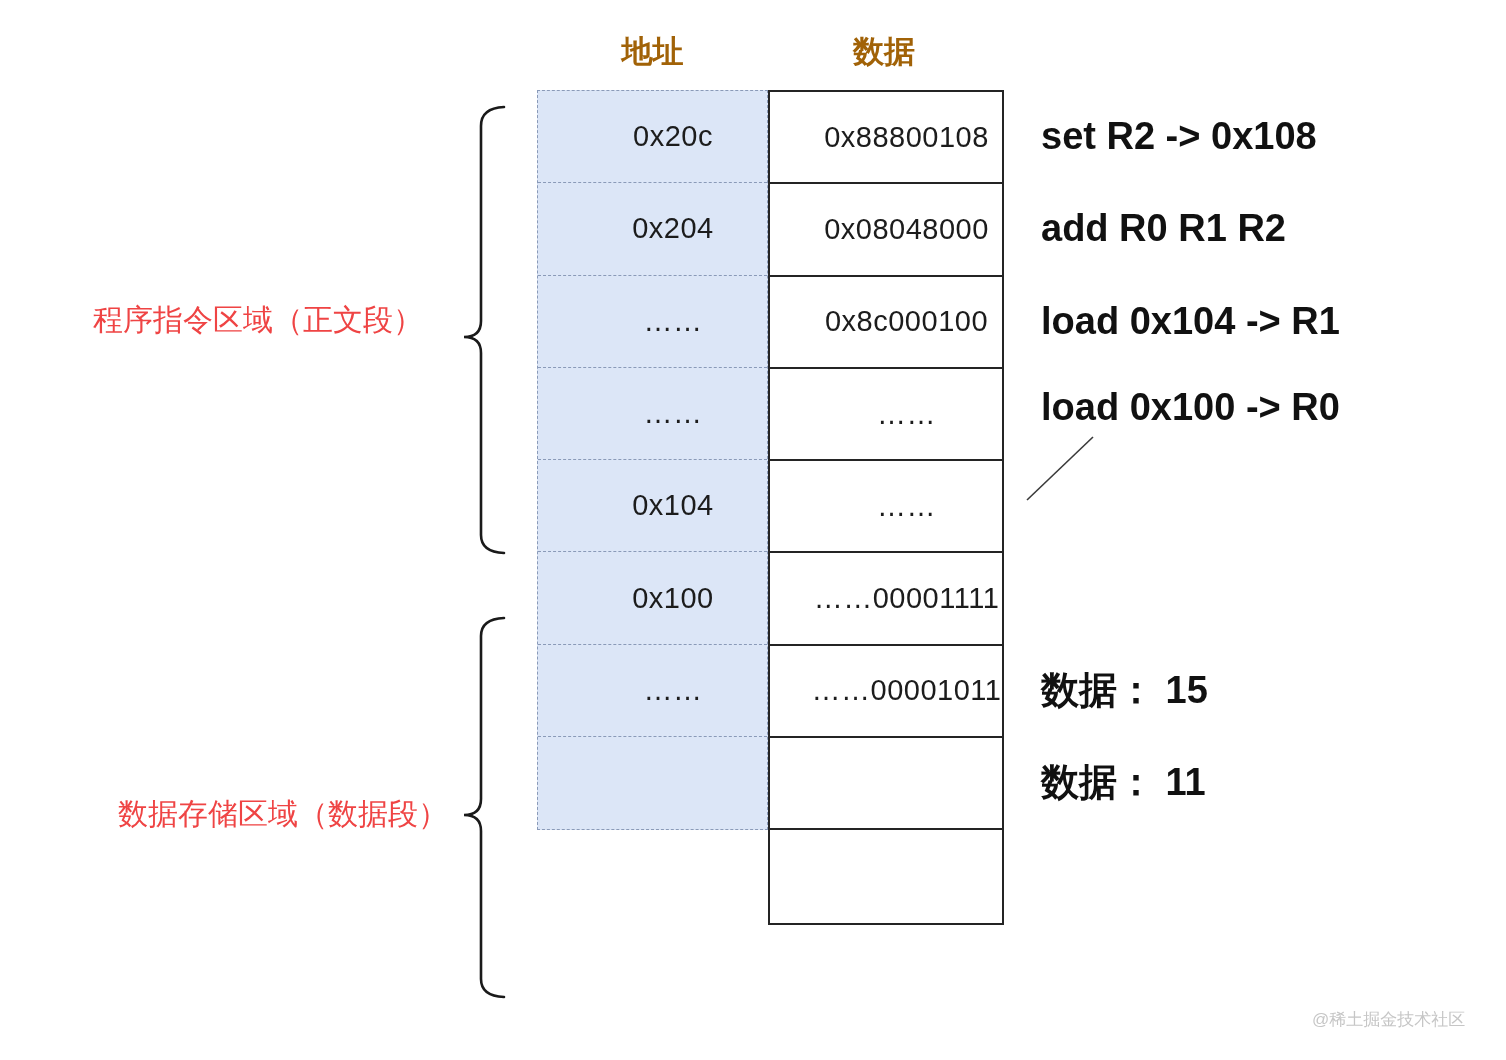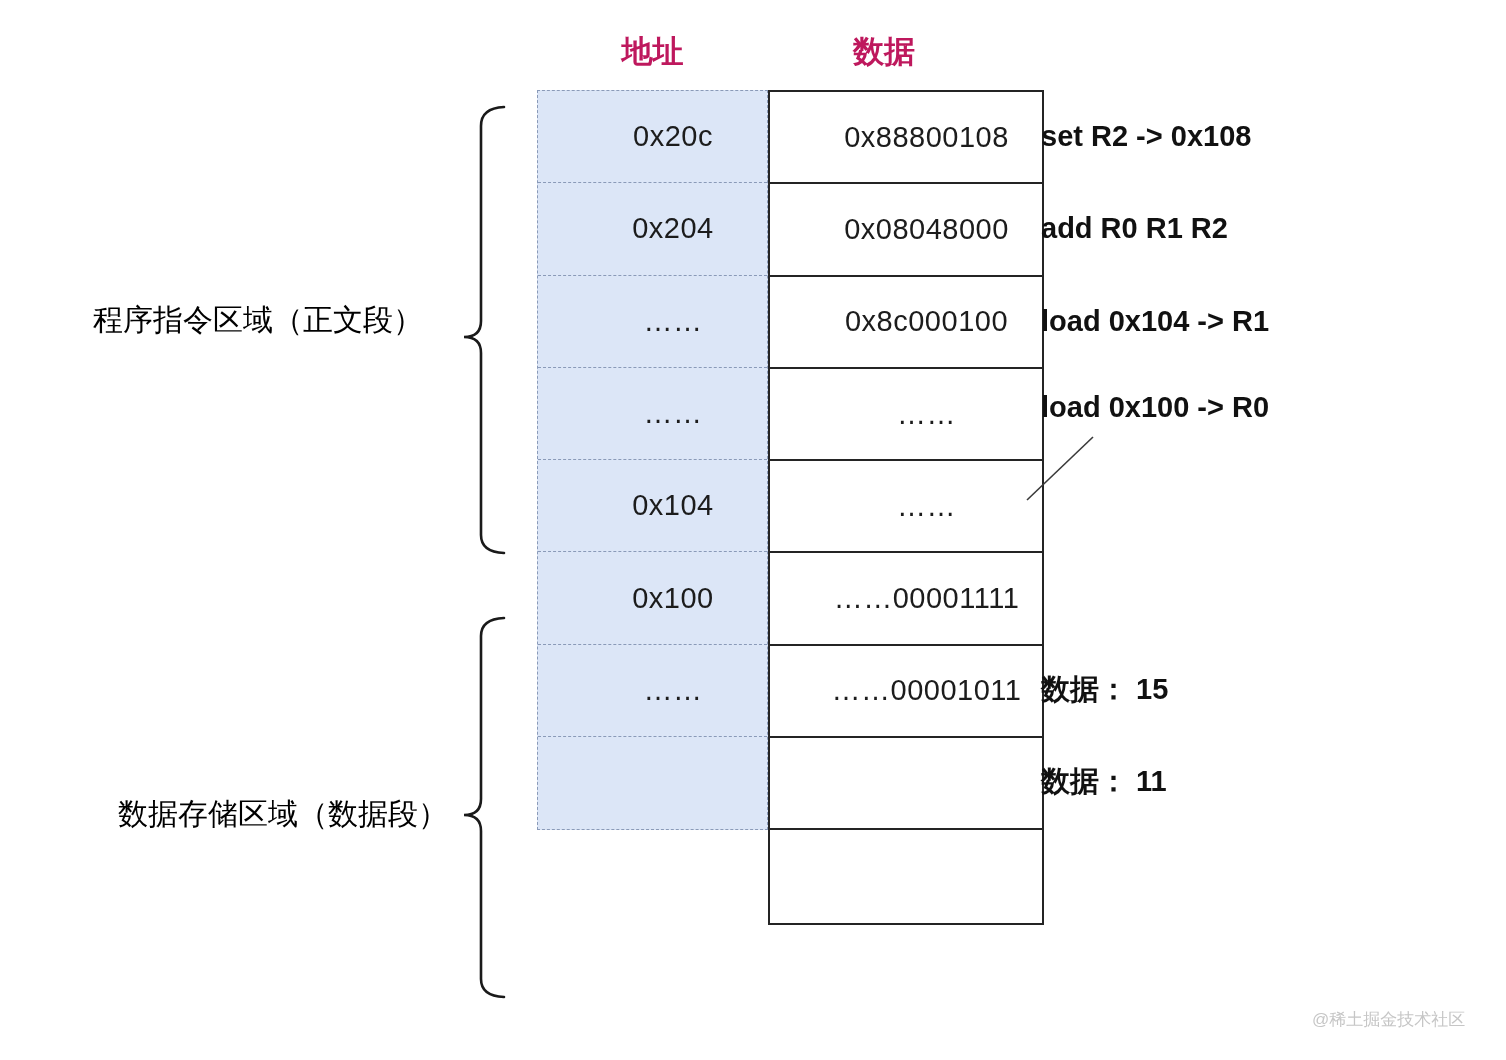--- a/index.html
+++ b/index.html
@@ -5,64 +5,64 @@
   html,body { margin:0; padding:0; background:#ffffff; }
   .canvas {
     position:relative;
     width:1506px; height:1060px;
     background:#ffffff;
     font-family:"Liberation Sans", sans-serif;
     overflow:hidden;
   }
   .col-header {
     position:absolute; top:34px; height:36px;
-    font-size:31px; font-weight:bold; color:#be185d;
+    font-size:31px; font-weight:bold; color:#a16207;
     text-align:center; line-height:36px;
   }
   .col-header.addr { left:537px; width:231px; }
   .col-header.data { left:768px; width:232px;text-align:center; }
 
   .memtable { position:absolute; left:537px; top:90px; display:flex; align-items:flex-start; }
   .col { box-sizing:border-box; }
   .col-addr {
     width:231px;
     background:#dce6f7;
     border:1px dashed #8a9ab8;
   }
   .col-data {
-    width:276px;
+    width:236px;
     background:#ffffff;
     border:2px solid #242424;
   }
   .cell {
     box-sizing:border-box;
     height:92.3px;
     display:flex; align-items:center; justify-content:center;
     font-size:29px; color:#1c1c1c;
     letter-spacing:0.5px;
     white-space:nowrap;
     padding-left:41px;
   }
   .addr-cell { border-bottom:1px dashed #8a9ab8; }
   .addr-cell:last-child { border-bottom:none; }
   .data-cell { border-bottom:2px solid #242424; }
   .data-cell:last-child { border-bottom:none; }
 
   .section-label {
     position:absolute;
-    font-size:30px; color:#000000;
+    font-size:30px; color:#ef4444;
     white-space:nowrap; line-height:1.2;
   }
   .section-label.text-seg { left:93px; top:302px; }
   .section-label.data-seg { left:118px; top:796px; }
 
   .annotation {
     position:absolute; left:1041px;
     transform:translateY(-50%);
-    font-size:29px; font-weight:bold; color:#111;
+    font-size:38px; font-weight:bold; color:#111;
     white-space:nowrap;
   }
 
   .overlay-svg {
     position:absolute; left:0; top:0;
     width:1506px; height:1060px;
     pointer-events:none;
   }
 
   .watermark {

